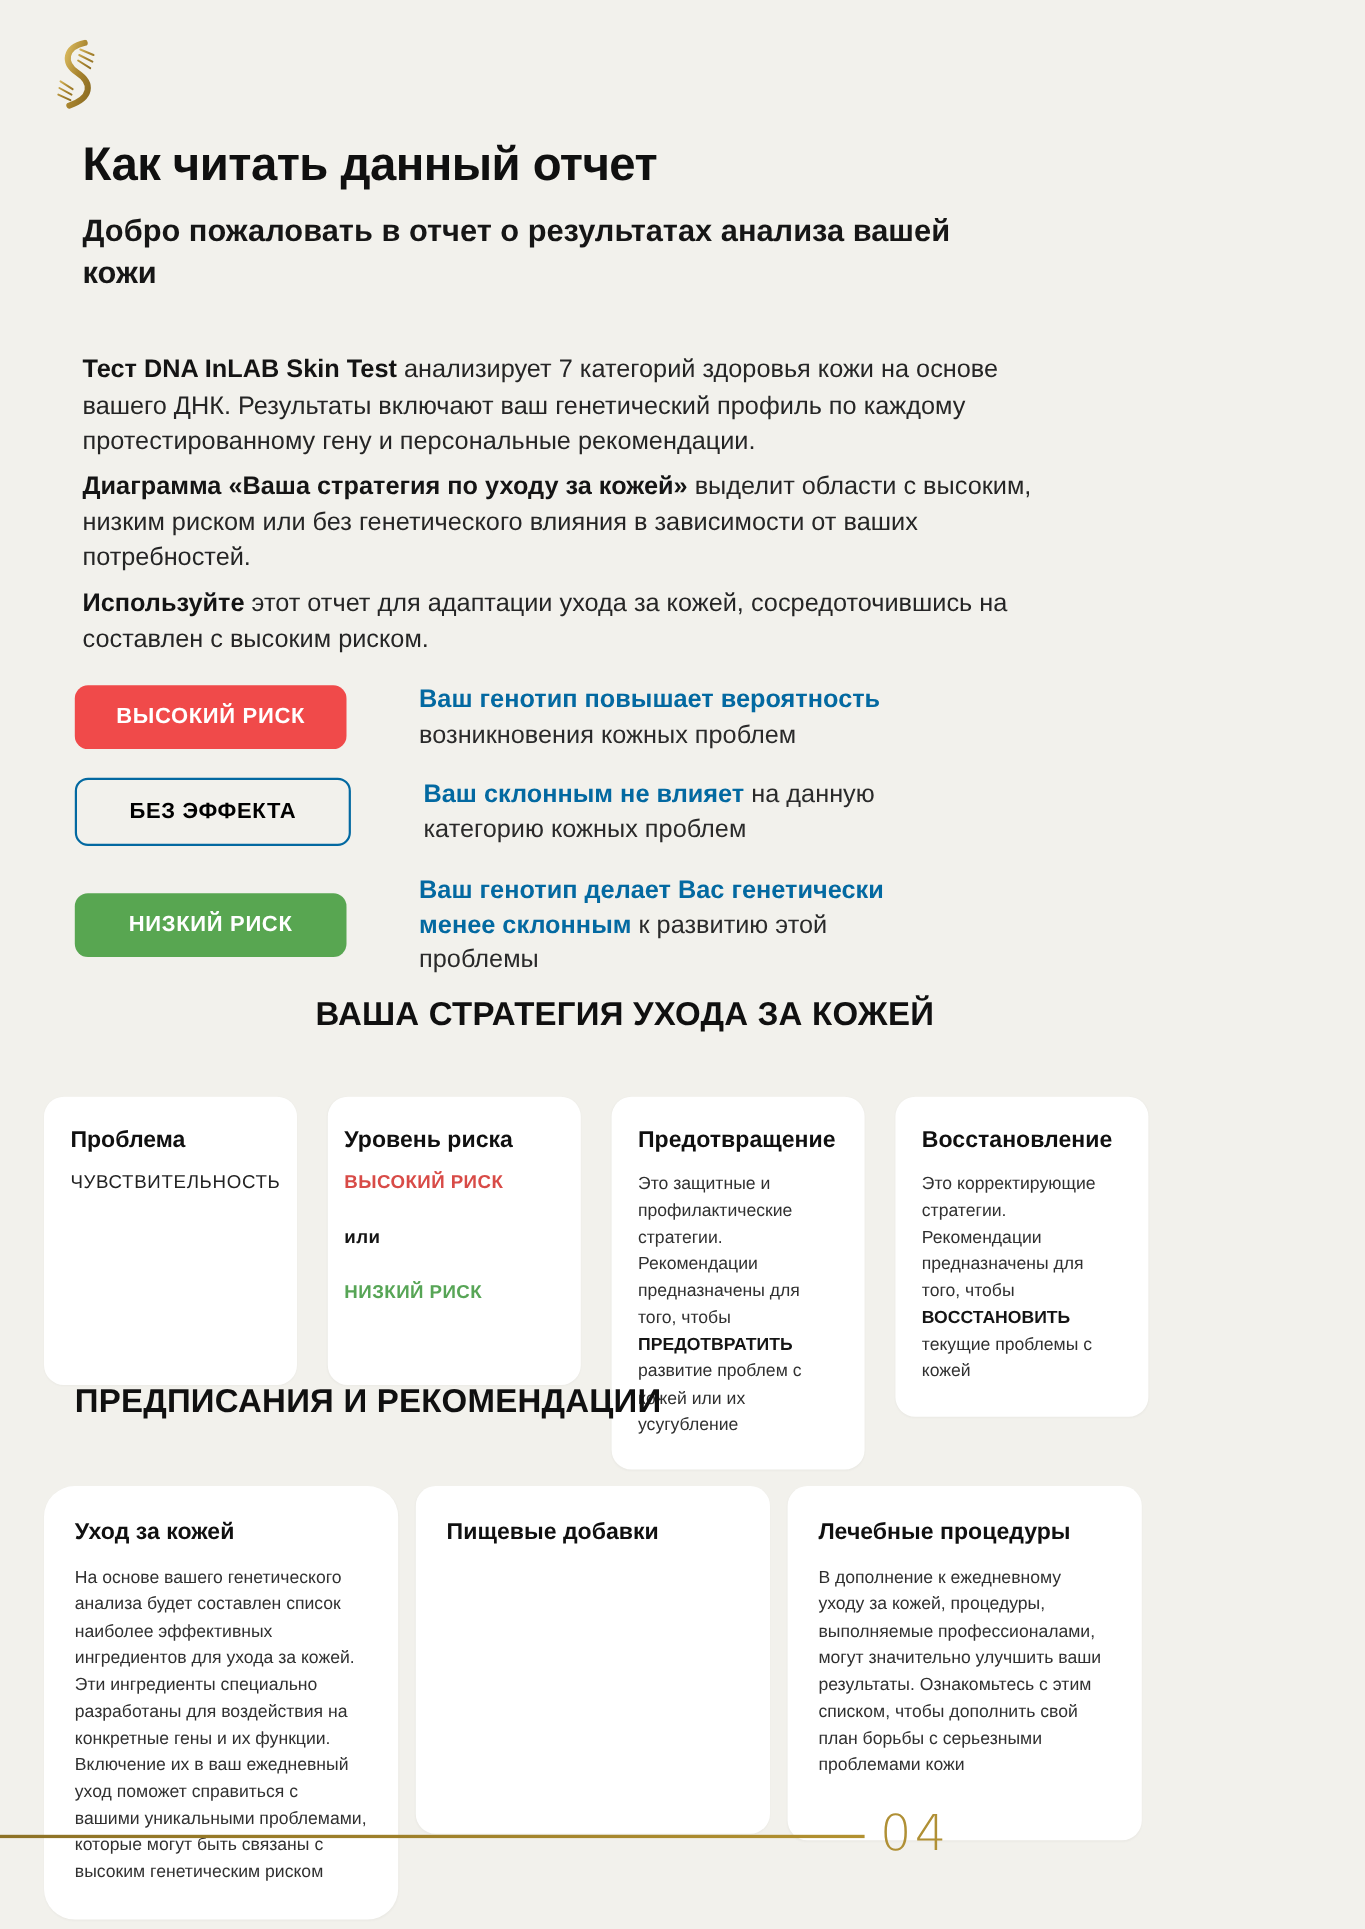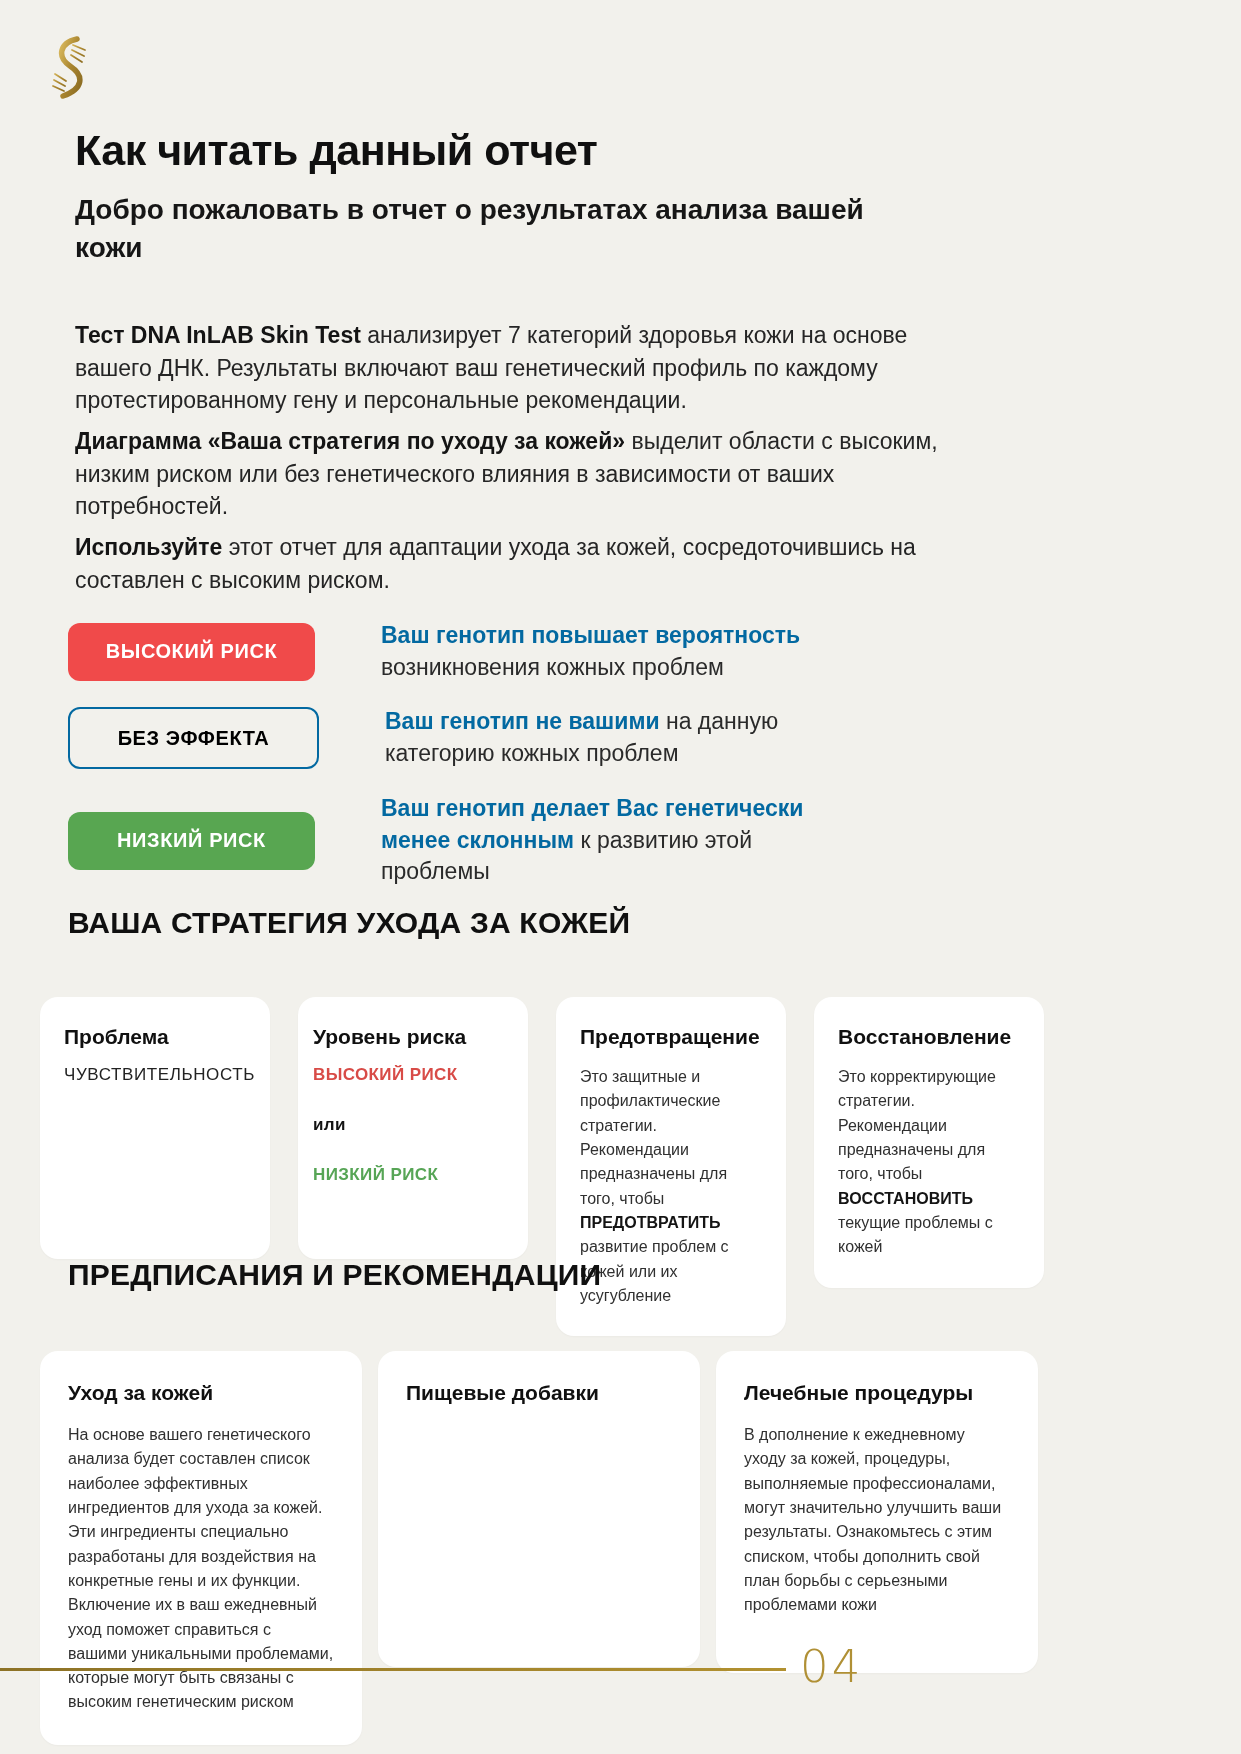--- a/index.html
+++ b/index.html
@@ -37,21 +37,21 @@
   .badge-high{background:#f04a4a;color:#ffffff;}
   .badge-none{background:transparent;border:2px solid #0369a1;color:#000000;}
   .badge-low{background:#58a651;color:#ffffff;}
   .legend-desc{margin-left:66px;width:470px;font-size:23px;line-height:1.38;color:#2a2a2a;}
   .legend-desc b{font-weight:700;color:#0369a1;}
 
   .section-heading{
     position:absolute;left:68px;width:1000px;
     font-size:30px;font-weight:700;color:#101010;letter-spacing:0.2px;
   }
-  .sh1{top:906px;}
+  .sh1{top:906px;text-align:center;}
   .sh2{top:1258px;}
 
   .cards-row{position:absolute;left:40px;display:grid;align-items:start;margin-top:25px;}
   .row1{top:972px;grid-template-columns:repeat(4,230px);gap:28px;}
   .row2{top:1326px;grid-template-columns:repeat(3,322px);gap:16px;}
   .card{
     background:#ffffff;border-radius:18px;padding:28px 24px;
     box-sizing:border-box;box-shadow:0 1px 2px rgba(0,0,0,0.03);
   }
   .card-title{font-size:21px;font-weight:700;color:#101010;margin:0 0 16px 0;}
@@ -60,21 +60,21 @@
   .c1{min-height:262px;}
   .c2{min-height:262px;padding-left:15px;}
   .c3{min-height:258px;}
   .c4{min-height:232px;}
   .problem-value{font-size:17px;letter-spacing:0.6px;color:#222;}
   .risk-line{font-size:17px;font-weight:700;letter-spacing:0.4px;margin-bottom:30px;}
   .risk-high{color:#d84b47;}
   .risk-or{color:#141414;}
   .risk-low{color:#57a556;margin-bottom:0;}
   .rc{padding:30px 28px;}
-  .rc1{min-height:330px;}
+  .rc1{min-height:330px;border-radius:28px;}
   .rc2{min-height:316px;}
   .rc3{min-height:322px;}
   .rc .card-title{margin-bottom:18px;}
 
   .footer-line{
     position:absolute;left:0;top:1668px;width:786px;height:3px;
     background:linear-gradient(90deg,#8d7226,#b29130);
   }
   .page-number{
     position:absolute;left:800px;top:1640px;
@@ -107,21 +107,21 @@
 <p class="para p2"><b>Диаграмма «Ваша стратегия по уходу за кожей»</b><span> выделит области с высоким, низким риском или без генетического влияния в зависимости от ваших потребностей.</span></p>
 <p class="para p3"><b>Используйте</b><span> этот отчет для адаптации ухода за кожей, сосредоточившись на составлен с высоким риском.</span></p>
 
 <div class="legend">
   <div class="legend-row">
     <div class="badge badge-high">ВЫСОКИЙ РИСК</div>
     <div class="legend-desc"><b>Ваш генотип повышает вероятность</b><span> возникновения кожных проблем</span></div>
   </div>
   <div class="legend-row">
     <div class="badge badge-none">БЕЗ ЭФФЕКТА</div>
-    <div class="legend-desc"><b>Ваш генотип не вашими</b><span> на данную категорию кожных проблем</span></div>
+    <div class="legend-desc"><b>Ваш склонным не влияет</b><span> на данную категорию кожных проблем</span></div>
   </div>
   <div class="legend-row">
     <div class="badge badge-low">НИЗКИЙ РИСК</div>
     <div class="legend-desc"><b>Ваш генотип делает Вас генетически менее склонным</b><span> к развитию этой проблемы</span></div>
   </div>
 </div>
 
 <div class="section-heading sh1">ВАША СТРАТЕГИЯ УХОДА ЗА КОЖЕЙ</div>
 
 <div class="cards-row row1">

